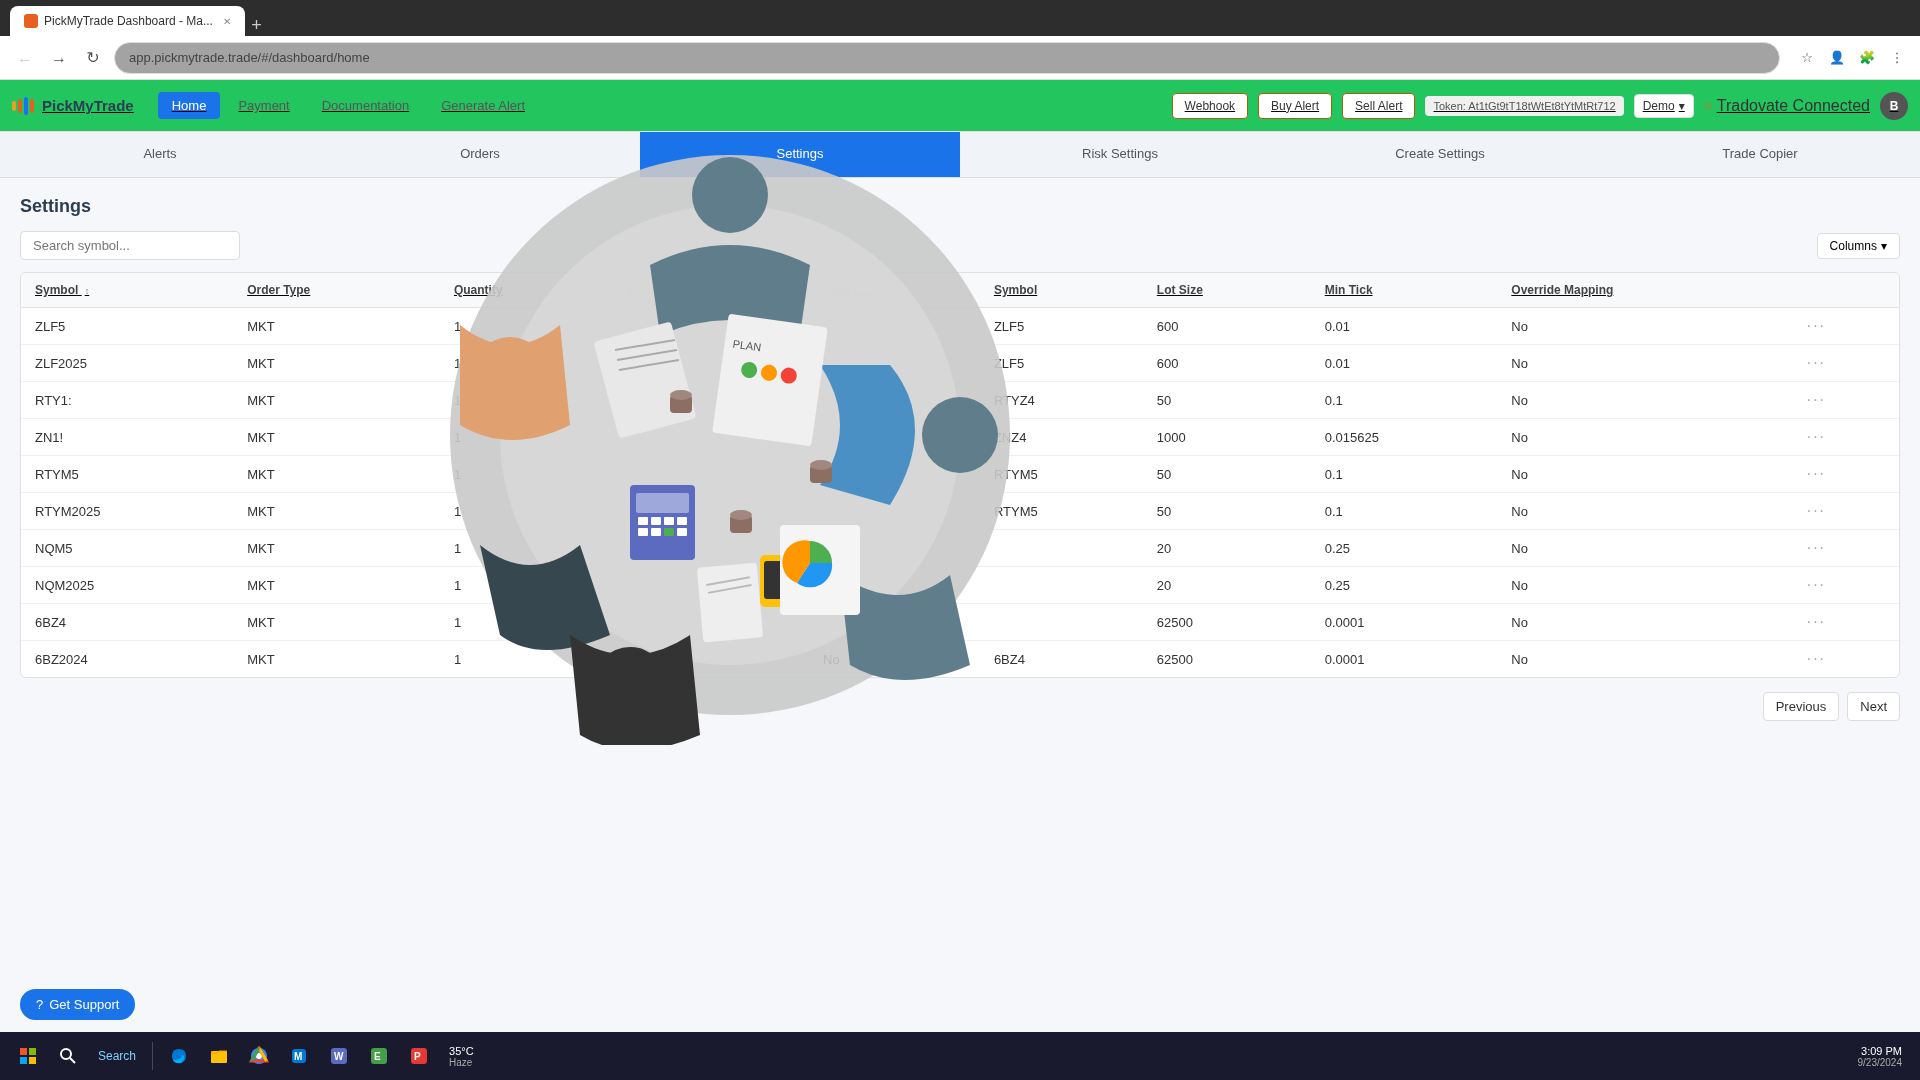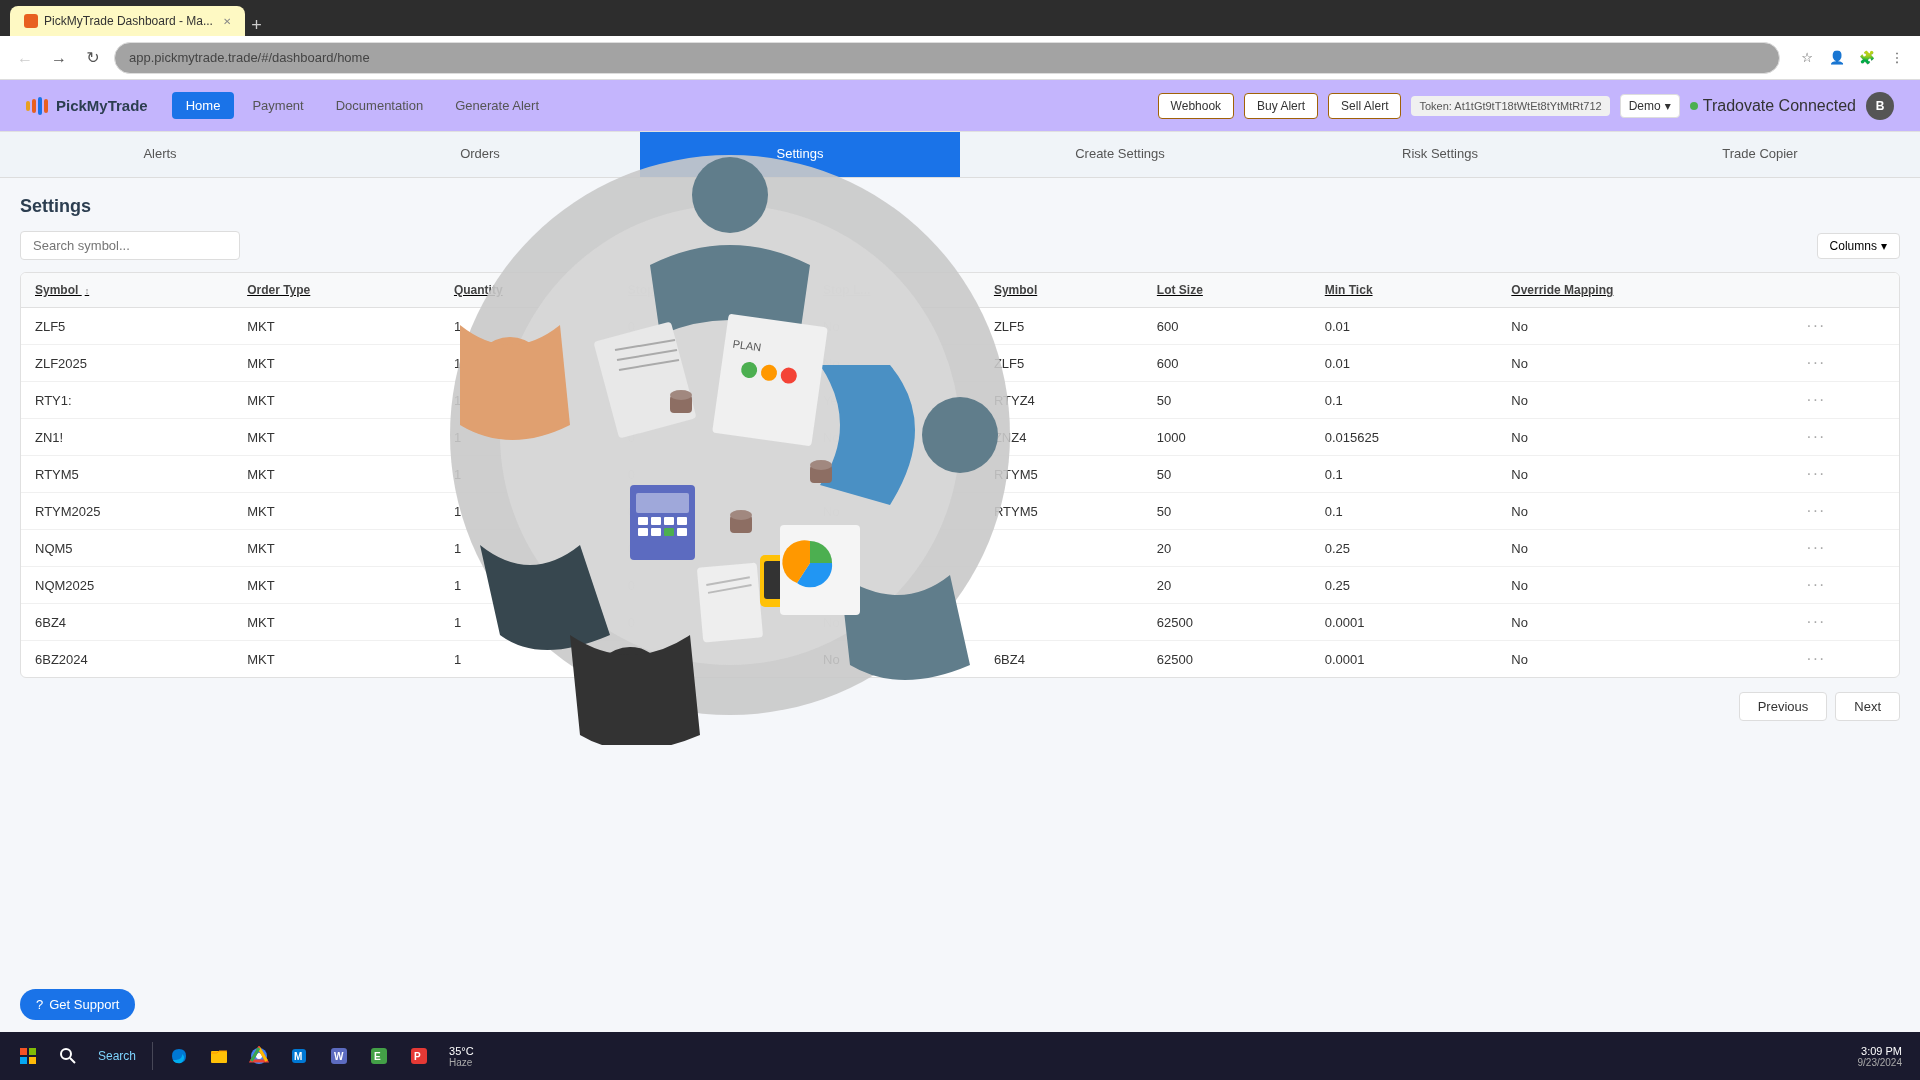--- a/index.html
+++ b/index.html
@@ -2,34 +2,34 @@
 <html><head>
   <meta charset="utf-8">
   <style>
     * { margin: 0; padding: 0; box-sizing: border-box; }
     body { font-family: 'Segoe UI', Arial, sans-serif; font-size: 13px; background: #f5f7fa; overflow: hidden; width: 1920px; height: 1080px; }
 
     
     .browser-chrome { background: #2d2d2d; height: 36px; display: flex; align-items: center; padding: 0 10px; gap: 8px; }
     .browser-tabs { display: flex; align-items: flex-end; height: 100%; }
     .browser-tab { background: #3c3c3c; color: #ccc; font-size: 12px; padding: 6px 14px; border-radius: 8px 8px 0 0; display: flex; align-items: center; gap: 6px; height: 30px; }
-    .browser-tab.active { background: #fef9c3; color: #333; }
+    .browser-tab.active { background: #ffffff; color: #333; }
     .tab-favicon { width: 14px; height: 14px; background: #e86; border-radius: 2px; }
     .tab-close { font-size: 10px; color: #888; cursor: pointer; margin-left: 4px; }
     .new-tab { color: #ccc; font-size: 16px; margin-left: 4px; cursor: pointer; }
 
     .browser-controls { background: #fff; border-bottom: 1px solid #ddd; height: 44px; display: flex; align-items: center; padding: 0 12px; gap: 8px; }
     .nav-btn { width: 26px; height: 26px; border-radius: 50%; border: none; background: transparent; font-size: 16px; color: #555; cursor: pointer; display: flex; align-items: center; justify-content: center; }
     .nav-btn.disabled { color: #ccc; }
     .address-bar { flex: 1; height: 32px; border: 1px solid #ddd; border-radius: 20px; padding: 0 14px; font-size: 13px; background: #a3a3a3; color: #333; display: flex; align-items: center; }
     .browser-icons { display: flex; gap: 8px; align-items: center; margin-left: 8px; }
     .browser-icon { width: 22px; height: 22px; border-radius: 50%; display: flex; align-items: center; justify-content: center; font-size: 13px; cursor: pointer; color: #555; }
 
     
-    .app-header { background: #c4b5fd; border-bottom: 1px solid #e0e0e0; height: 52px; display: flex; align-items: center; padding: 0 26px; gap: 24px; }
+    .app-header { background: #22c55e; border-bottom: 1px solid #e0e0e0; height: 52px; display: flex; align-items: center; padding: 0 12px; gap: 24px; text-decoration: underline; }
     .logo { display: flex; align-items: center; gap: 8px; font-weight: 700; font-size: 15px; color: #2c3e50; }
     .logo-icon { display: flex; gap: 2px; align-items: center; }
     .logo-bar { width: 4px; border-radius: 2px; }
     .nav-menu { display: flex; gap: 4px; align-items: center; }
     .nav-item { padding: 6px 14px; border-radius: 4px; font-size: 13px; cursor: pointer; color: #555; }
     .nav-item.active { background: #1a73e8; color: #fff; border-radius: 4px; }
     .header-right { margin-left: auto; display: flex; align-items: center; gap: 10px; }
     .header-btn { padding: 5px 12px; border: 1px solid #a16207; border-radius: 4px; font-size: 12px; cursor: pointer; background: #fff; color: #333; }
     .token-label { font-size: 11px; color: #555; background: #f0f0f0; padding: 4px 8px; border-radius: 4px; }
     .demo-select { font-size: 12px; border: 1px solid #ddd; padding: 4px 8px; border-radius: 4px; cursor: pointer; background: #fff; color: #333; display: flex; align-items: center; gap: 4px; }
@@ -54,21 +54,21 @@
     table { width: 100%; border-collapse: collapse; font-size: 13px; }
     thead tr { background: #f8f9fa; border-bottom: 1px solid #e0e0e0; text-decoration: underline; }
     th { padding: 10px 14px; text-align: left; font-weight: 600; color: #444; font-size: 12px; white-space: nowrap; }
     td { padding: 9px 14px; border-bottom: 1px solid #f0f0f0; color: #333; }
     tr:last-child td { border-bottom: none; }
     .sort-icon { font-size: 9px; color: #888; margin-left: 3px; }
     .dots-btn { color: #aaa; cursor: pointer; font-size: 16px; letter-spacing: 1px; }
 
     
     .pagination { display: flex; justify-content: flex-end; align-items: center; padding: 14px 20px; gap: 8px; }
-    .page-btn { padding: 6px 18px; border: 1px solid #ddd; border-radius: 4px; font-size: 13px; cursor: pointer; background: #fff; color: #333; }
+    .page-btn { padding: 6px 12px; border: 1px solid #ddd; border-radius: 4px; font-size: 13px; cursor: pointer; background: #fff; color: #333; }
 
     
     .overlay-wrapper { position: fixed; top: 0; left: 0; width: 1920px; height: 1080px; pointer-events: none; z-index: 10; }
 
     
     .taskbar { position: fixed; bottom: 0; left: 0; width: 1920px; height: 48px; background: #1a1a2e; display: flex; align-items: center; padding: 0 10px; gap: 4px; z-index: 100; }
     .taskbar-icon { width: 36px; height: 36px; display: flex; align-items: center; justify-content: center; border-radius: 4px; cursor: pointer; }
     .taskbar-sep { width: 1px; height: 28px; background: rgba(255,255,255,0.2); margin: 0 4px; }
     .weather { color: #fff; font-size: 11px; padding: 0 8px; }
     .clock { color: #fff; font-size: 11px; text-align: right; padding: 0 8px; margin-left: auto; }
@@ -134,22 +134,22 @@
       <span>Tradovate Connected</span>
     </div>
     <div class="avatar-btn">B</div>
   </div>
 </div>
 
 <div class="page-tabs">
   <div class="page-tab">Alerts</div>
   <div class="page-tab">Orders</div>
   <div class="page-tab active">Settings</div>
+  <div class="page-tab">Risk Settings</div>
   <div class="page-tab">Create Settings</div>
-  <div class="page-tab">Risk Settings</div>
   <div class="page-tab">Trade Copier</div>
 </div>
 
 <div class="content">
   <h2 class="section-title">Settings</h2>
   <div class="toolbar">
     <input class="search-box" type="text" placeholder="Search symbol..." style="">
     <button class="columns-btn">
       <span>Columns</span>
       <span>▾</span>

